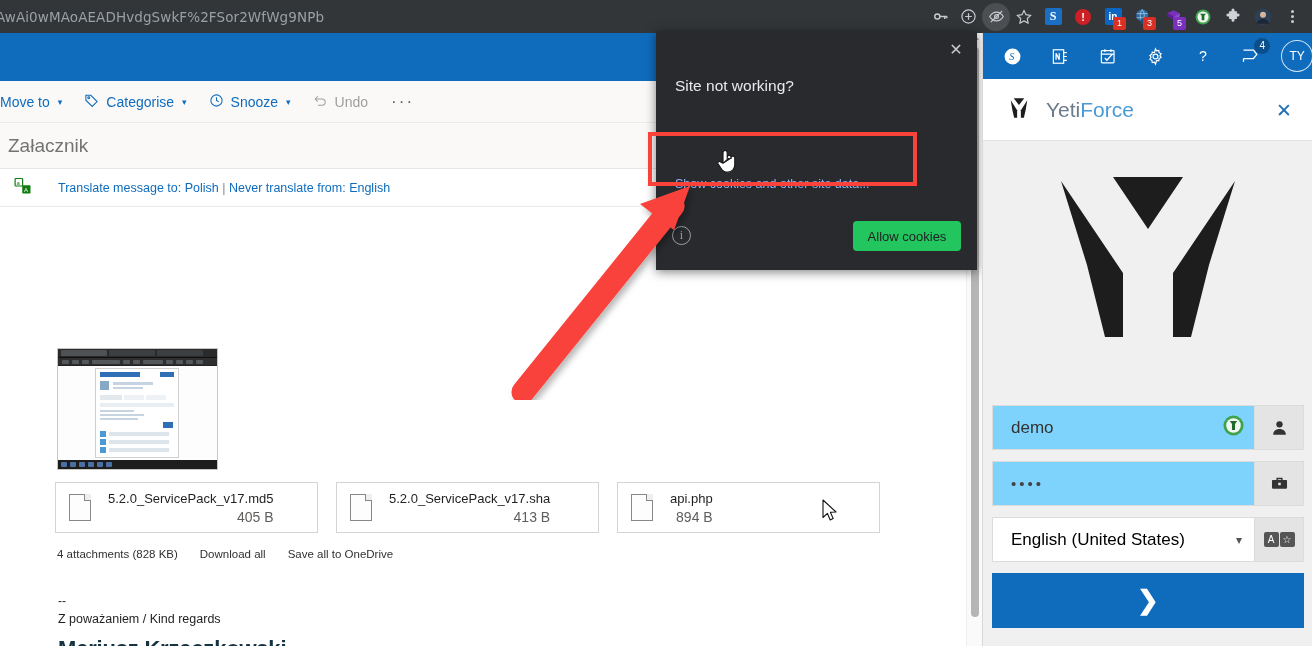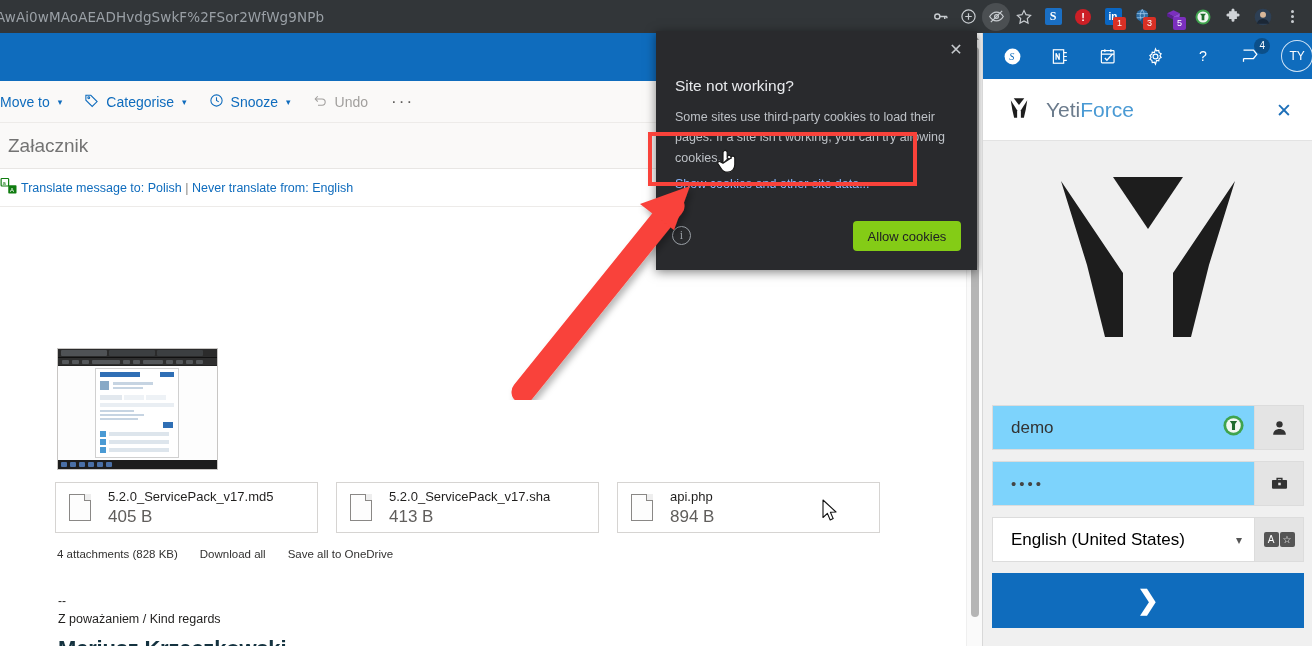--- a/index.html
+++ b/index.html
@@ -68,22 +68,22 @@
   .chev { font-size: 9px; color: inherit; margin-left: 1px; }
   .tb-dots { color: #605e5c; font-size: 17px; letter-spacing: 2px; padding: 0 12px; }
 
   .ol-subject {
     height: 46px; display: flex; align-items: center; padding-left: 8px;
     background: #faf9f8; border-bottom: 1px solid #e8e6e4;
   }
   .subject-text { font-size: 19px; color: #737373; font-weight: 400; }
 
   .translate-row {
-    height: 38px; display: flex; align-items: center; gap: 3px;
-    border-bottom: 1px solid #edebe9; background: #fff;
+    height: 38px; display: flex; align-items: center; gap: 26px;
+    padding-left: 14px; border-bottom: 1px solid #edebe9; background: #fff;
   }
   .translate-links { font-size: 12.5px; color: #0f6cbd; }
   .translate-links .sep { color: #8a8886; }
 
   .msg-head { display: flex; padding: 14px 0 0 10px; }
   .avatar-mk {
     width: 34px; height: 34px; border-radius: 50%; background: #8a8886;
     color: #fff; font-size: 12.5px; font-weight: bold;
     display: flex; align-items: center; justify-content: center;
     flex: 0 0 34px; margin-top: 2px;
@@ -126,21 +126,21 @@
   .file-ico { width: 22px; height: 27px; position: relative; flex: 0 0 22px; }
   .file-ico .pg {
     position: absolute; inset: 0; background: #fdfdfd; border: 1px solid #8a8886;
     clip-path: polygon(0 0, 68% 0, 100% 24%, 100% 100%, 0 100%);
   }
   .file-ico .fold {
     position: absolute; right: 0; top: 0; width: 7px; height: 7px;
     border-left: 1px solid #8a8886; border-bottom: 1px solid #8a8886; background: #eee;
   }
   .att-name { font-size: 13px; color: #201f1e; line-height: 1.45; }
-  .att-size { font-size: 17px; color: #605e5c; }
+  .att-size { font-size: 14px; color: #605e5c; text-align: right; }
 
   .att-actions {
     position: absolute; left: 57px; top: 515px; display: flex; gap: 22px;
     font-size: 11.5px; color: #323130;
   }
   .att-actions .lnk { color: #323130; }
 
   
   .signature { position: absolute; left: 58px; top: 562px; }
   .sig-dashes { font-size: 12px; color: #201f1e; line-height: 1; }
@@ -183,21 +183,21 @@
     position: absolute; left: 19px; top: 146px; font-size: 12.5px; color: #8ab4f8;
   }
   .cp-info {
     position: absolute; left: 672px; top: 226px; width: 19px; height: 19px;
     border: 1.4px solid #9aa0a6; border-radius: 50%;
     display: flex; align-items: center; justify-content: center;
     color: #9aa0a6; font-size: 12px; font-family: "Liberation Serif", serif;
   }
   .cp-allow {
     position: absolute; left: 853px; top: 221px; width: 108px; height: 30px;
-    background: #84cc16; color: #202124; border: none; border-radius: 4px;
+    background: #22c55e; color: #202124; border: none; border-radius: 4px;
     font-size: 13px; font-family: "Liberation Sans", sans-serif;
     display: flex; align-items: center; justify-content: center;
   }
 
   
   .ann-box {
     position: absolute; left: 648px; top: 132px; width: 269px; height: 54px;
     border: 4px solid #f9423a; pointer-events: none;
   }
   .ann-arrow { position: absolute; left: 505px; top: 160px; width: 200px; height: 240px;
@@ -541,21 +541,20 @@
 
     <div class="ol-scroll">
       <div class="arrow-up"></div>
       <div class="thumbbar"></div>
     </div>
   </div>
 
   <div class="cookie-popup">
     <div class="cp-close">✕</div>
     <div class="cp-title">Site not working?</div>
-    <div class="cp-body">Some sites use third-party cookies to load their pages. If a site isn't working, you can try allowing cookies.</div>
     <div class="cp-link">Show cookies and other site data...</div>
   </div>
   <div class="cp-info">i</div>
   <div class="cp-allow">Allow cookies</div>
 
   <div class="ann-box"></div>
   <svg class="ann-arrow" viewBox="0 0 200 240">
     <defs>
       <filter id="sh" x="-40%" y="-40%" width="190%" height="190%">
         <feDropShadow dx="3" dy="4" stdDeviation="3" flood-color="#000" flood-opacity=".28"></feDropShadow>

